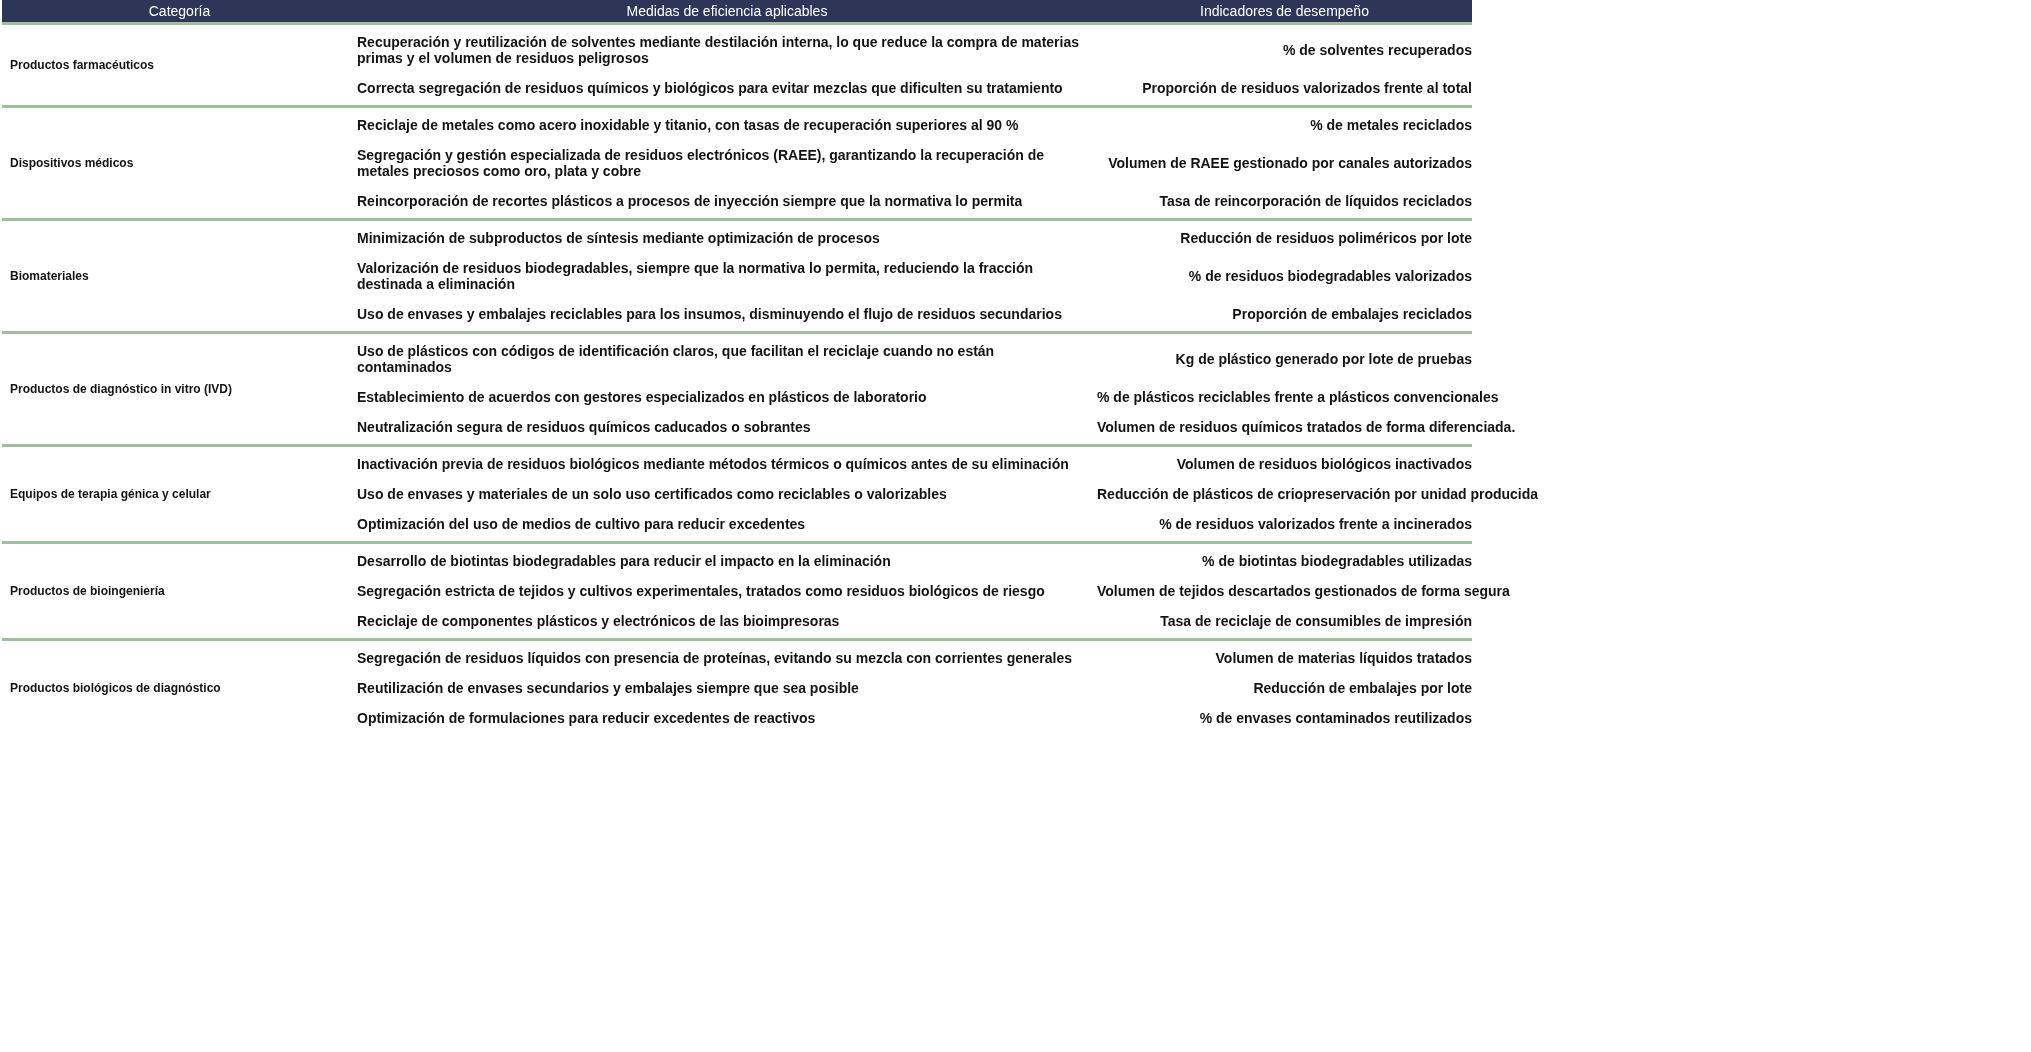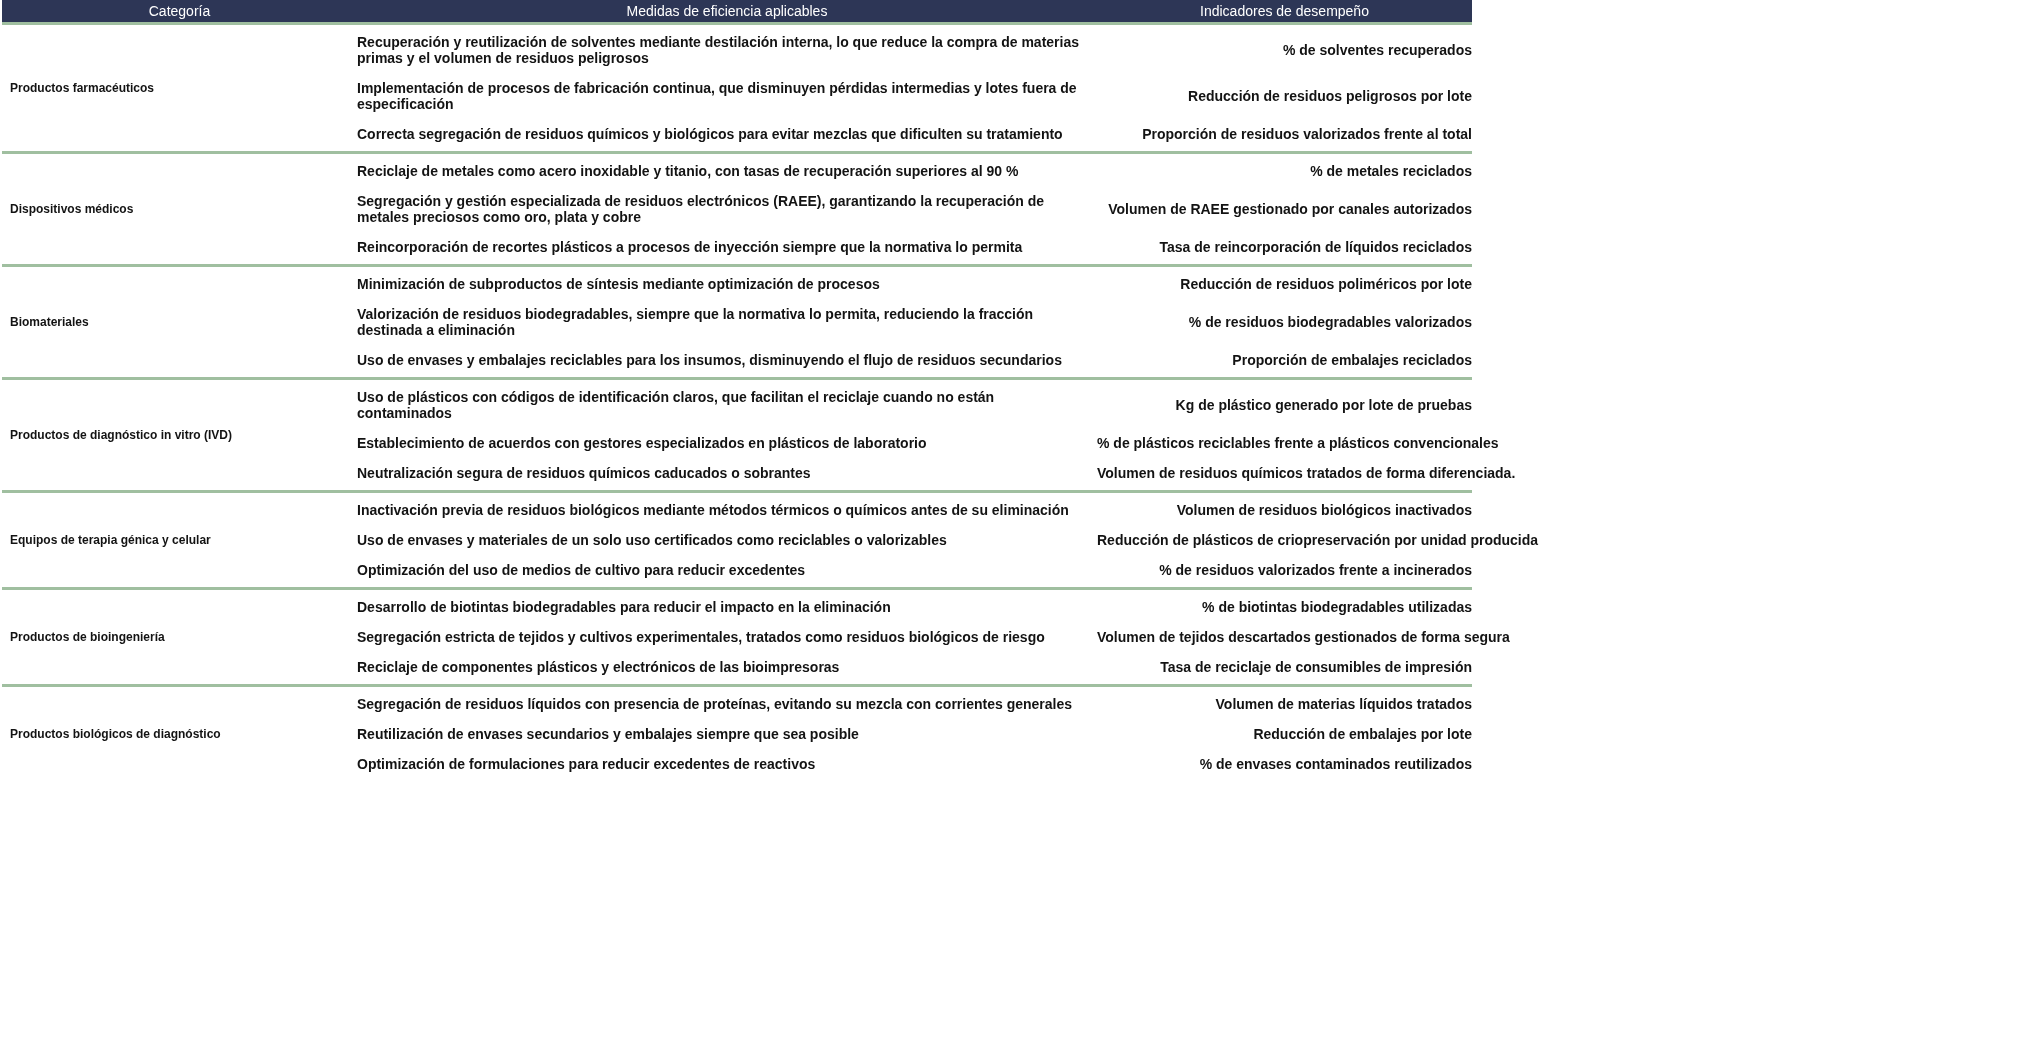--- a/index.html
+++ b/index.html
@@ -86,24 +86,20 @@
     </div>
 
     <div class="trow">
       <div class="cat">Productos farmacéuticos</div>
       <div class="pairs">
         <div class="pair">
           <div class="m">Recuperación y reutilización de solventes mediante destilación interna, lo que reduce la compra de materias primas y el volumen de residuos peligrosos</div>
           <div class="i">% de solventes recuperados</div>
         </div>
         <div class="pair">
-          <div class="m">Implementación de procesos de fabricación continua, que disminuyen pérdidas intermedias y lotes fuera de especificación</div>
-          <div class="i">Reducción de residuos peligrosos por lote</div>
-        </div>
-        <div class="pair">
           <div class="m">Correcta segregación de residuos químicos y biológicos para evitar mezclas que dificulten su tratamiento</div>
           <div class="i">Proporción de residuos valorizados frente al total</div>
         </div>
       </div>
     </div>
 
     <div class="trow">
       <div class="cat">Dispositivos médicos</div>
       <div class="pairs">
         <div class="pair">

